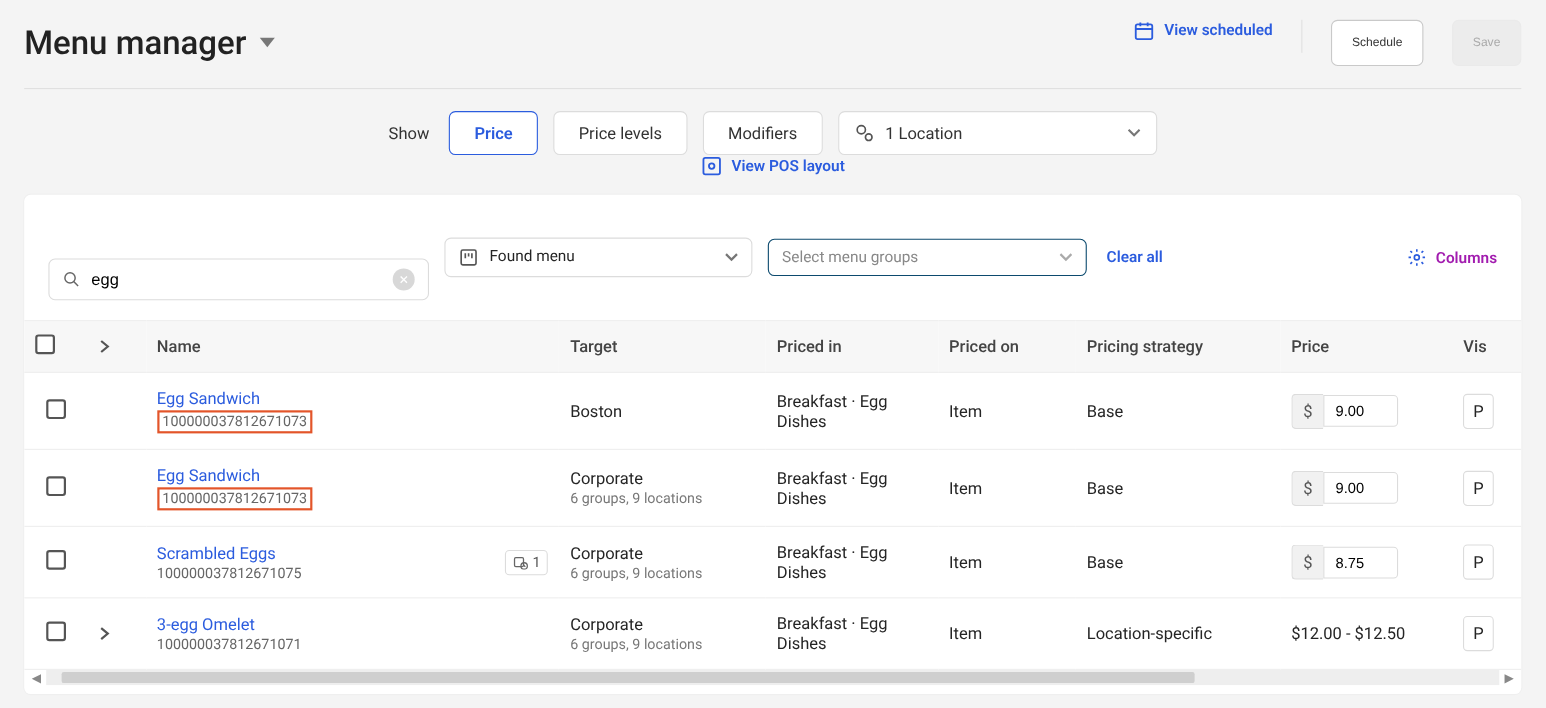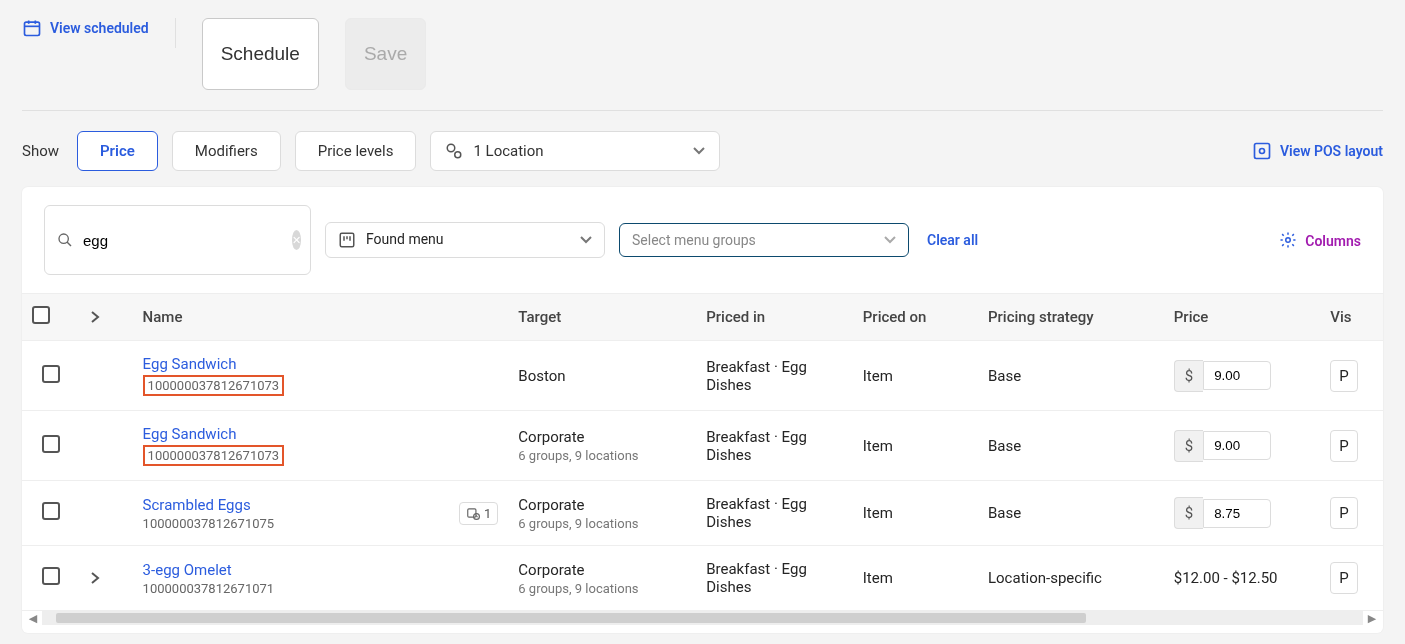--- a/index.html
+++ b/index.html
@@ -24,28 +24,29 @@
     border-bottom: 1px solid #e0e0e0;
   }
   .title-wrap { display: flex; align-items: center; gap: 12px; }
   .title { font-size: 30px; font-weight: 500; color: #222; }
   .title-caret { color:#666; }
   .header-actions { display: flex; align-items: flex-start; gap: 26px; }
   .link-blue { color: #2b5cde; font-weight: 600; cursor: pointer; display:flex; align-items:center; gap:8px; }
   .vdiv { width:1px; height:30px; background:#e0e0e0; }
   .btn {
     border: 1px solid #c9c9c9; background:#fff; color:#333;
-    padding: 24px 18px; border-radius: 6px; font-size:19px; font-weight:500;
+    padding: 14px 18px; border-radius: 6px; font-size:11px; font-weight:500;
     cursor:pointer;
   }
   .btn-disabled { background:#ececec; color:#aaa; border-color:#eaeaea; cursor:default; }
   
   .filter-row {
     display:flex; align-items:center; justify-content:space-between;
     padding: 20px 0 16px 0;
+    flex-direction: column;
   }
   .filter-left { display:flex; align-items:center; gap:14px; }
   .show-lbl { font-size:15px; color:#333; margin-right:4px; }
   .pill {
     background:#fff; border:1px solid #dcdcdc; border-radius:6px;
     padding: 10px 22px; font-size:15px; color:#333; cursor:pointer;
   }
   .pill-active { border-color:#2b5cde; color:#2b5cde; font-weight:600; }
   .select-like {
     background:#fff; border:1px solid #dcdcdc; border-radius:6px;
@@ -59,21 +60,21 @@
     background:#fff; border-radius:6px; padding:18px 0 8px 0;
     box-shadow: 0 0 0 1px rgba(0,0,0,0.02);
   }
   .card-top {
     display:flex; align-items:center; gap:14px; padding: 0 22px 18px 22px;
     justify-content:space-between;
   }
   .card-top-left { display:flex; align-items:center; gap:14px; flex:1; }
   .search {
     display:flex; align-items:center; border:1px solid #dcdcdc; border-radius:6px;
-    padding:24px 12px; width:267px; gap:10px;
+    padding:8px 12px; width:346px; gap:10px;margin-top:40px;
   }
   .search input { border:none; outline:none; font-size:15px; flex:1; }
   .clear-btn {
     width:20px; height:20px; border-radius:50%; background:#d8d8d8;
     display:flex; align-items:center; justify-content:center; color:#fff; font-size:11px; cursor:pointer;
   }
   .menu-select {
     display:flex; align-items:center; justify-content:space-between; gap:10px;
     border:1px solid #dcdcdc; border-radius:6px; padding:8px 12px; width:280px; cursor:pointer;
   }
@@ -122,20 +123,28 @@
   .hscroll-track { flex:1; height:14px; background:#eee; margin:0 2px; position:relative; }
   .hscroll-thumb { position:absolute; top:2px; left:14px; height:10px; width:78%; background:#cfcfcf; border-radius:2px; }
   svg { display:block; }
 </style>
 </head>
 <body>
 
 <div class="page">
 
   <div class="header">
+    <div class="title-wrap">
+      <div class="title">Menu manager</div>
+      <span class="title-caret">
+        <svg width="14" height="10" viewBox="0 0 14 10">
+            <polygon points="0,0 14,0 7,9" fill="#777"></polygon>
+          </svg>
+      </span>
+    </div>
     <div class="header-actions">
       <div class="link-blue">
         <span>
           <svg width="20" height="20" viewBox="0 0 24 24" fill="none" stroke="#2b5cde" stroke-width="2">
               <rect x="3" y="5" width="18" height="16" rx="2"></rect>
               <line x1="3" y1="10" x2="21" y2="10"></line>
               <line x1="8" y1="3" x2="8" y2="7"></line>
               <line x1="16" y1="3" x2="16" y2="7"></line>
             </svg>
         </span>
@@ -144,22 +153,22 @@
       <div class="vdiv"></div>
       <button class="btn">Schedule</button>
       <button class="btn btn-disabled">Save</button>
     </div>
   </div>
 
   <div class="filter-row">
     <div class="filter-left">
       <span class="show-lbl">Show</span>
       <div class="pill pill-active">Price</div>
+      <div class="pill">Price levels</div>
       <div class="pill">Modifiers</div>
-      <div class="pill">Price levels</div>
       <div class="select-like">
         <span class="sel-left">
           <span>
             <svg width="18" height="18" viewBox="0 0 24 24" fill="none" stroke="#555" stroke-width="2">
                 <circle cx="8" cy="8" r="5"></circle>
                 <circle cx="17" cy="17" r="4"></circle>
               </svg>
           </span>
           <span>1 Location</span>
         </span>

